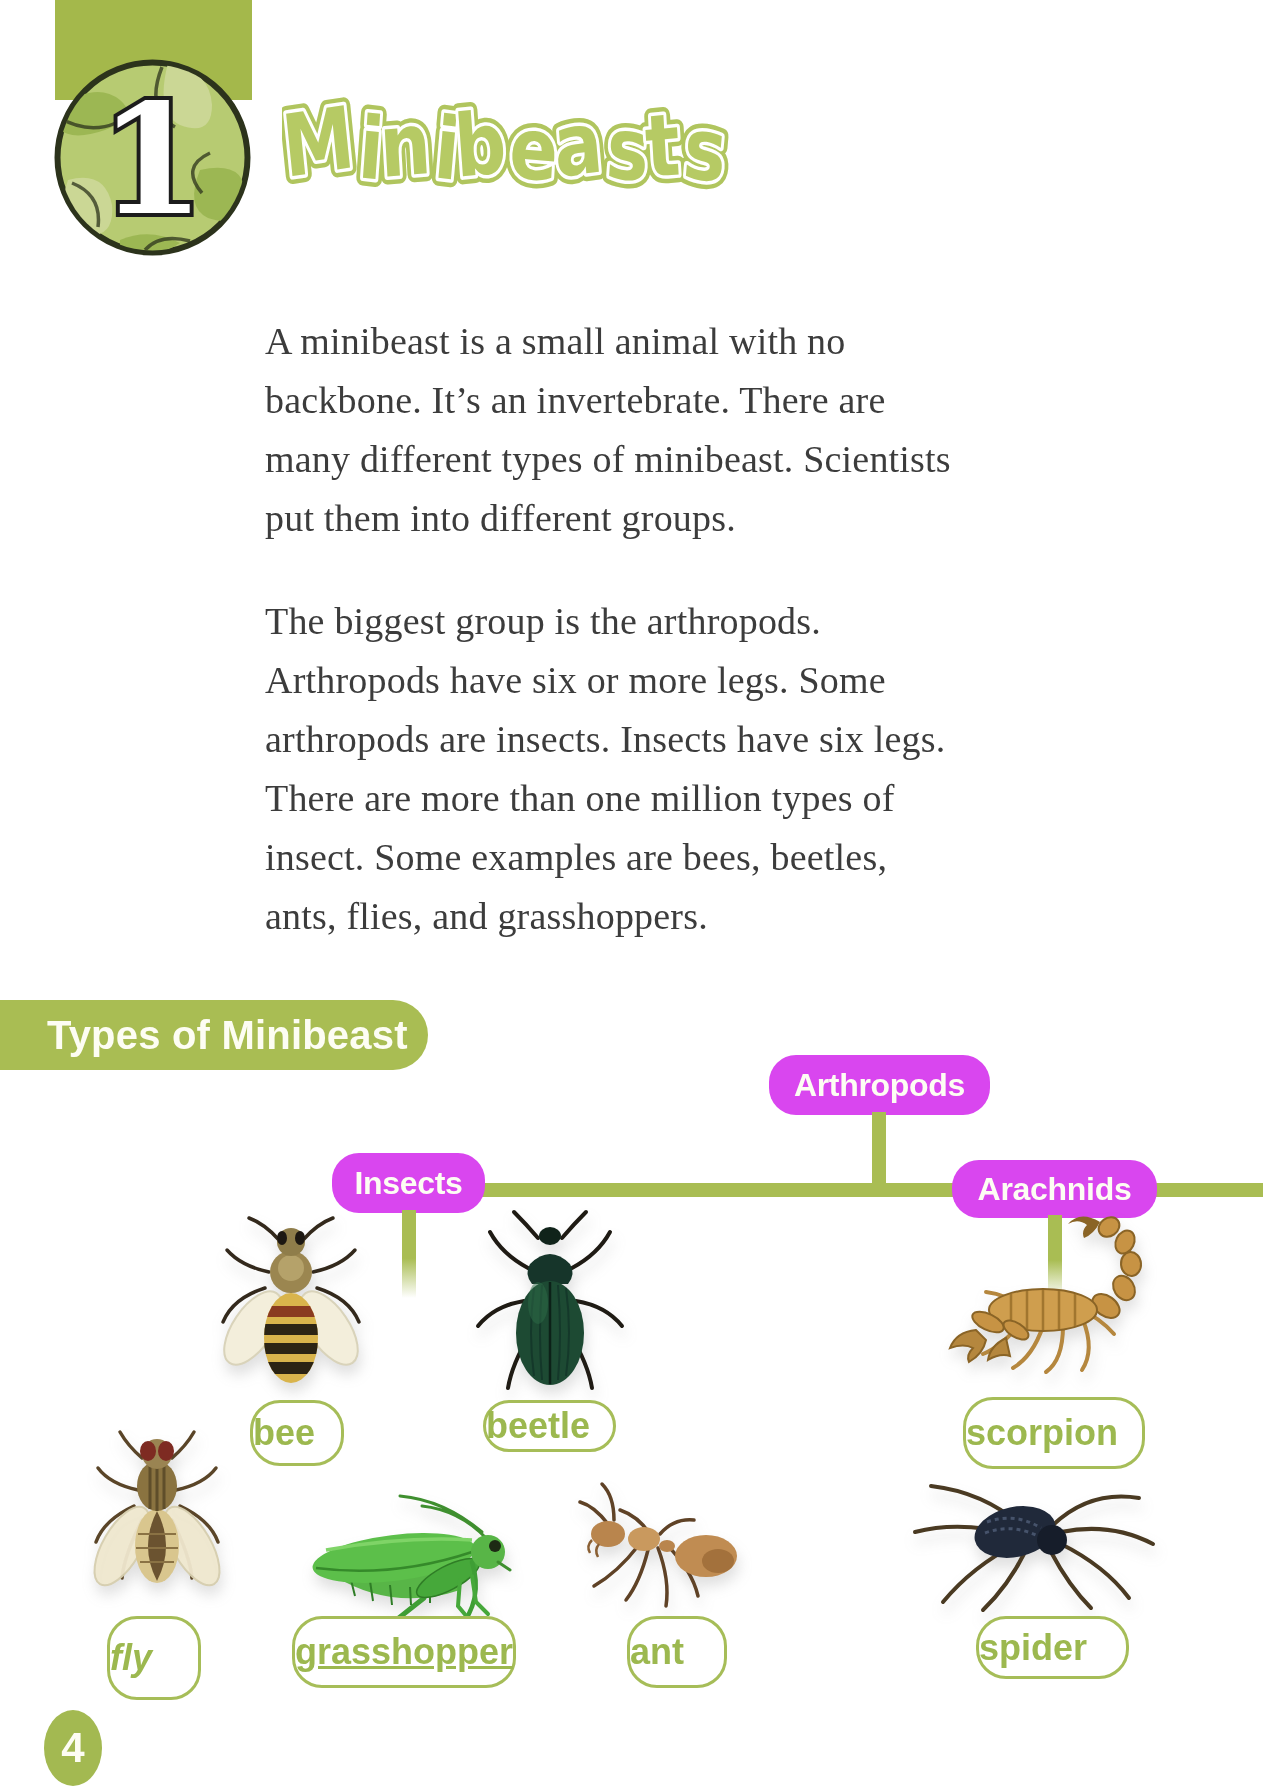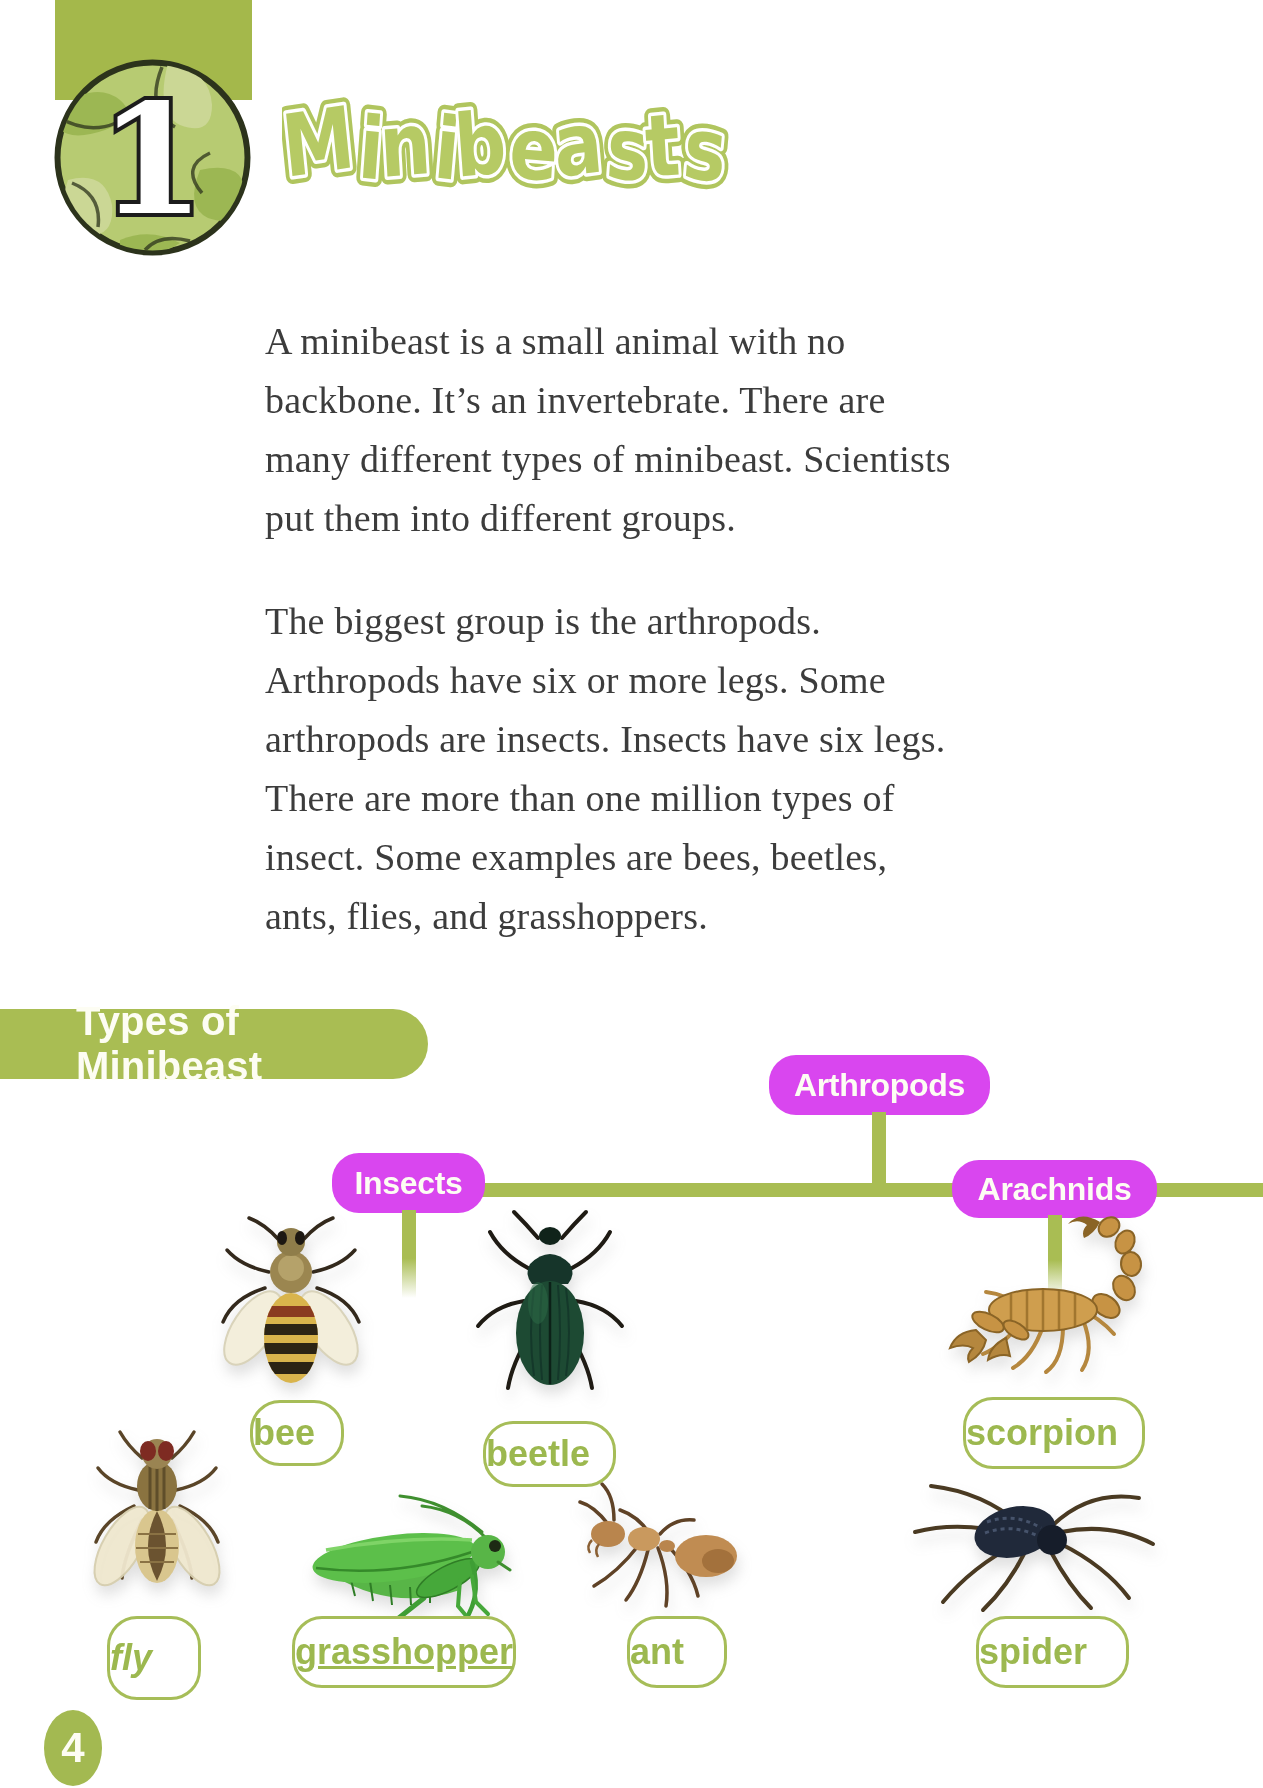--- a/index.html
+++ b/index.html
@@ -17,21 +17,21 @@
     position:absolute;left:265px;width:810px;
     font-family:"Liberation Serif",serif;font-size:38px;line-height:59px;
     color:#3c3c3c;letter-spacing:.2px;
   }
   #para-1{top:312px;}
   #para-2{top:592px;}
   
   #types-banner{
     position:absolute;left:0;top:1000px;width:428px;height:70px;
     background:#a9bd53;border-radius:0 36px 36px 0;
-    display:flex;align-items:center;padding-left:76px;box-sizing:border-box;margin-top:9px;
+    display:flex;align-items:center;padding-left:47px;box-sizing:border-box;
   }
   #types-banner span{color:#fdfdf3;font-weight:bold;font-size:40px;letter-spacing:.2px;}
   
   .node-pill{
     position:absolute;background:#d946ef;color:#fdfdf3;font-weight:bold;
     display:flex;align-items:center;justify-content:center;
     border-radius:27px;font-size:32px;letter-spacing:-.3px;
   }
   #pill-arthropods{left:769px;top:1055px;width:221px;height:60px;}
   #pill-insects{left:332px;top:1153px;width:153px;height:60px;}
@@ -53,26 +53,26 @@
   #img-grasshopper{left:274px;top:1480px;width:254px;height:164px;}
   #img-ant{left:578px;top:1476px;width:190px;height:147px;}
   #img-spider{left:903px;top:1470px;width:258px;height:150px;}
   
   .label-pill{
     position:absolute;background:#ffffff;border:3.5px solid #a6bd58;border-radius:30px;
     color:#9cb84f;font-weight:bold;font-size:36px;
     display:flex;align-items:center;justify-content:flex-start;box-sizing:border-box;
   }
   #label-bee{left:250px;top:1400px;width:94px;height:66px;}
-  #label-beetle{left:483px;top:1400px;width:133px;height:66px;margin-top:21px;}
+  #label-beetle{left:483px;top:1400px;width:133px;height:52px;}
   #label-scorpion{left:963px;top:1397px;width:182px;height:72px;}
   #label-fly{left:107px;top:1616px;width:94px;height:84px;font-style:italic;}
   #label-grasshopper{left:292px;top:1616px;width:224px;height:72px;text-decoration:underline;}
   #label-ant{left:627px;top:1616px;width:100px;height:72px;}
-  #label-spider{left:976px;top:1616px;width:153px;height:72px;}
+  #label-spider{left:976px;top:1616px;width:153px;height:63px;}
   
   #page-number{
     position:absolute;left:44px;top:1710px;width:58px;height:76px;border-radius:50%;
     background:#a3b951;color:#fdfdf3;font-weight:bold;font-size:42px;
     display:flex;align-items:center;justify-content:center;
   }
 </style>
 </head>
 <body>
 

